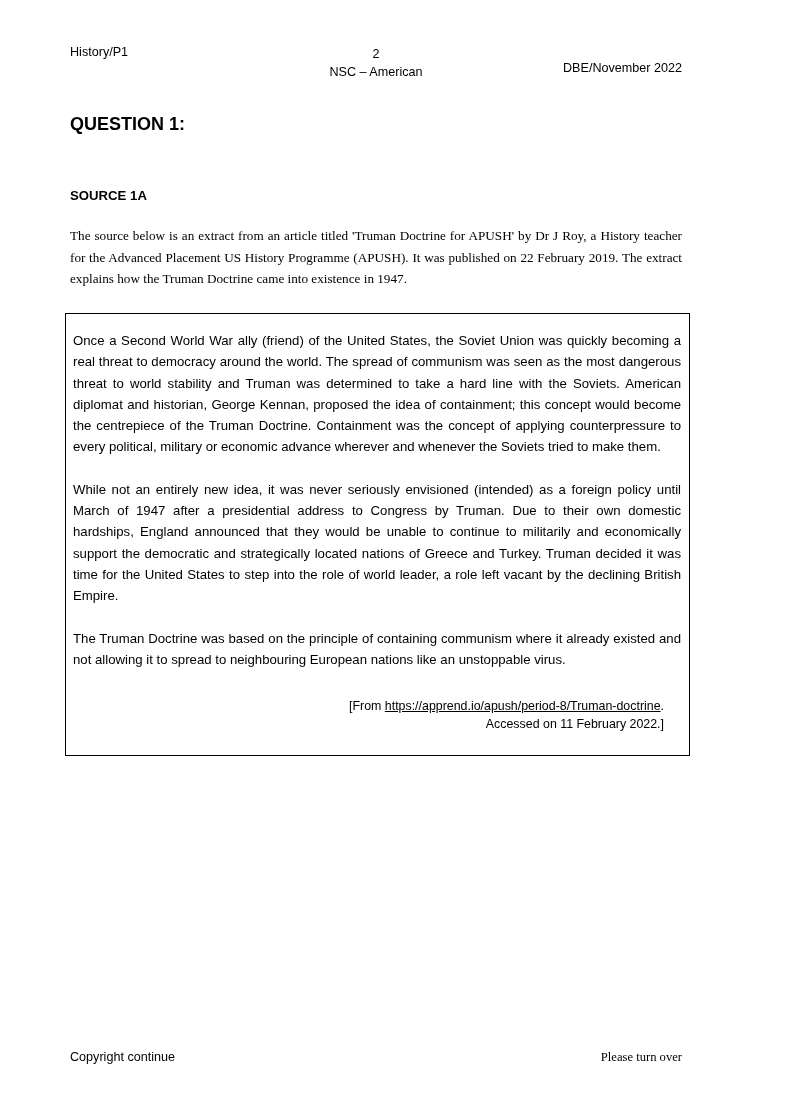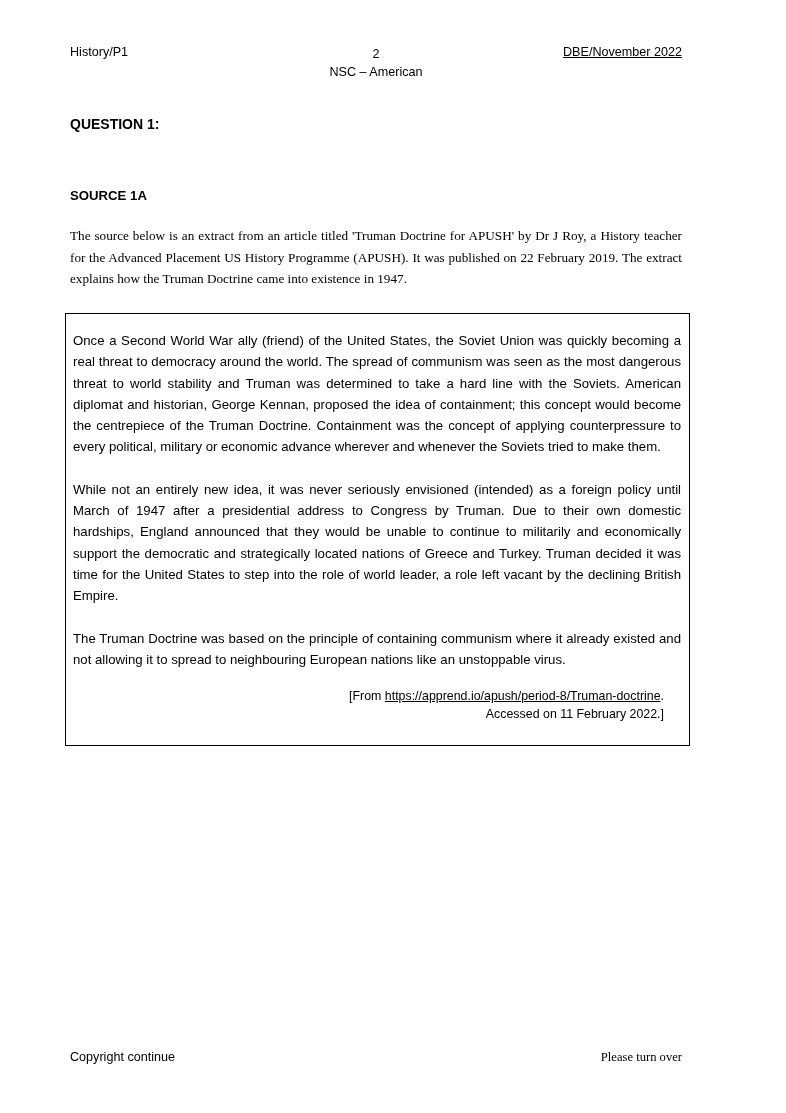--- a/index.html
+++ b/index.html
@@ -43,32 +43,31 @@
     position: absolute;
     left: 0;
     top: 0;
     width: 612px;
     text-align: center;
     line-height: 18px;
   }
   .runhead-right {
     position: absolute;
     right: 0;
-    top: 0;
+    top: 16px;
     white-space: nowrap;
-    text-decoration: underline;
   }
 
   
   .question-block {
     position: absolute;
     left: 70px;
     top: 115px;
     width: 612px;
-    font-size: 14px;
+    font-size: 18px;
     font-weight: bold;
     line-height: 19.5px;
   }
   .question-row {
     display: flex;
     align-items: flex-start;
   }
   .question-label {
     flex: 0 0 123px;
     white-space: nowrap;
@@ -113,21 +112,21 @@
     padding: 16px 8px 6px 7px;
   }
   .source-para {
     font-size: 13.2px;
     line-height: 21.3px;
     text-align: justify;
     text-align-last: left;
     margin: 0 0 21px 0;
   }
   .source-para.last {
-    margin-bottom: 18px;
+    margin-bottom: 28px;
   }
   .citation {
     font-size: 12.4px;
     line-height: 17.5px;
     text-align: right;
     margin: 16px;
     padding-right: 1px;
   }
   .citation .url {
     text-decoration: underline;

